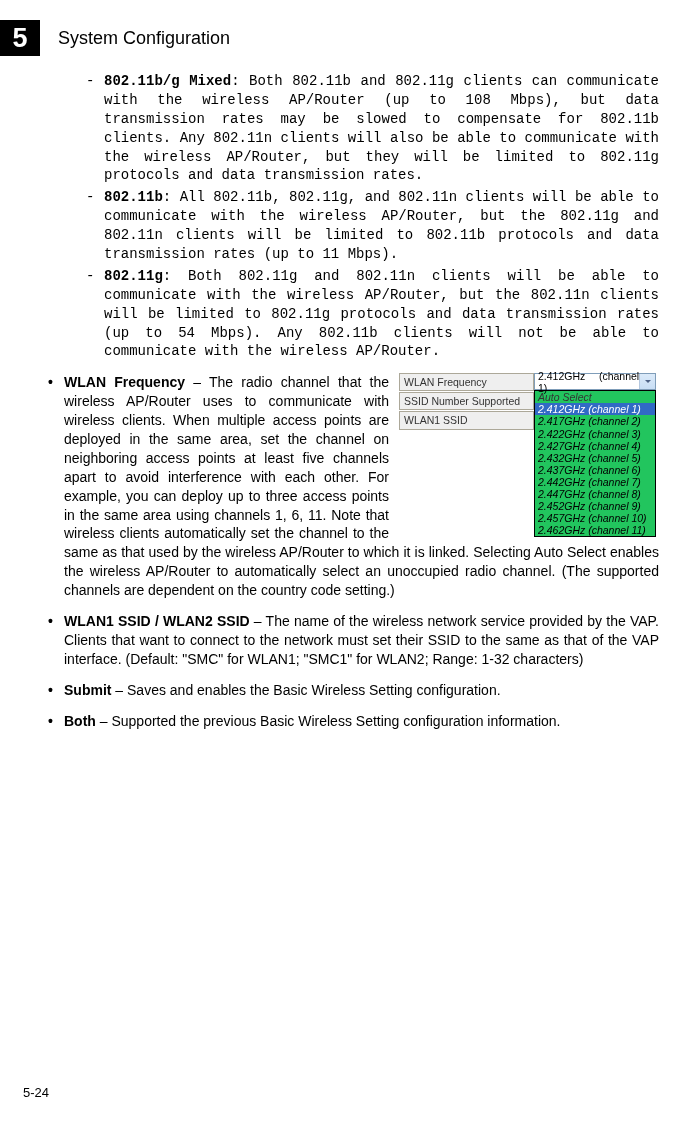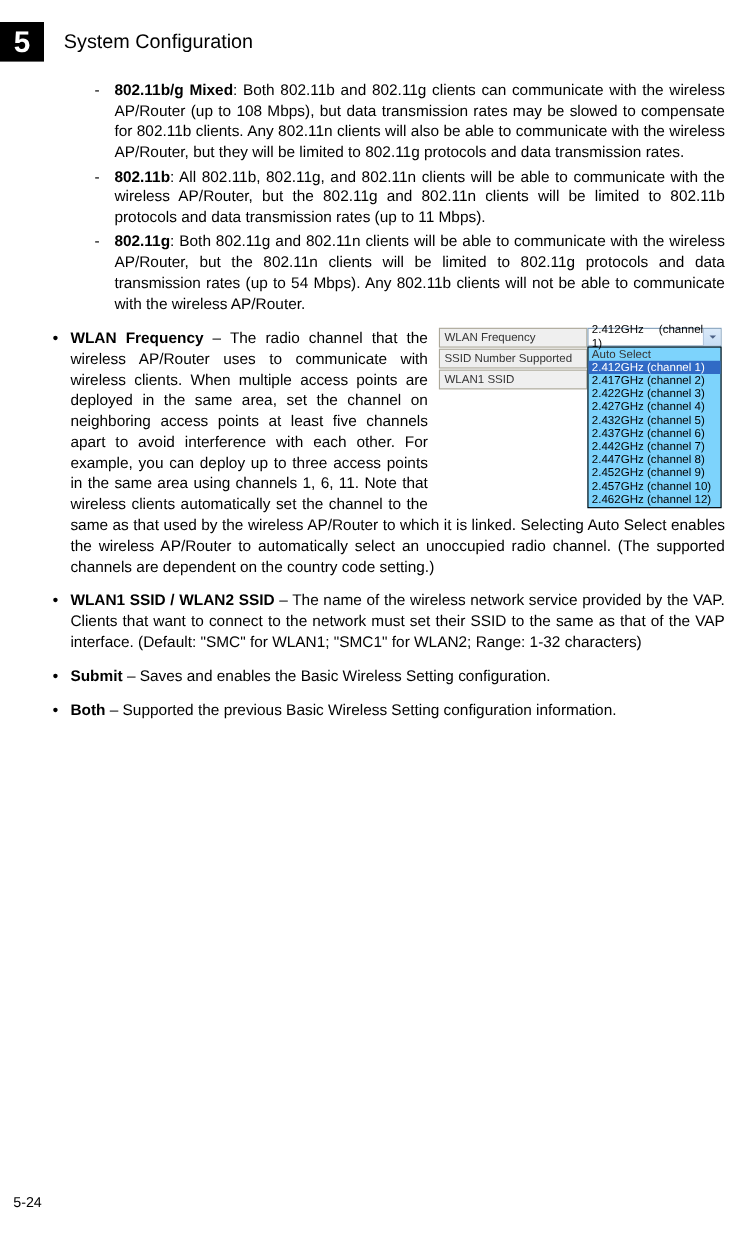--- a/index.html
+++ b/index.html
@@ -39,20 +39,21 @@
   .chapter-title {
     font-size: 18px;
     font-weight: normal;
     margin-left: 6px;
   }
   .content {
     padding: 0 24px 0 48px;
   }
   .sub-bullets {
     padding-left: 36px;
+    font-family: Liberation Mono, monospace;
   }
   .sub-item {
     position: relative;
     padding-left: 20px;
     margin-bottom: 3px;
     text-align: justify;
     text-justify: inter-word;
   }
   .sub-item::before {
     content: "-";
@@ -120,38 +121,39 @@
     justify-content: center;
   }
   .arrow-glyph {
     width: 0; height: 0;
     border-left: 3px solid transparent;
     border-right: 3px solid transparent;
     border-top: 3px solid #4d6185;
   }
   .dropdown {
     border: 1px solid #000;
-    background: #7dd3fc;
+    background: #22c55e;
     margin-top: -1px;
+    font-style: italic;
   }
   .opt {
     padding: 0 3px;
   }
   .opt.auto {
     color: #333;
   }
   .opt.selected {
     background: #316ac5;
     color: #fff;
   }
   .clearfix::after { content: ""; display: block; clear: both; }
   .page-num {
     position: absolute;
     bottom: 26px;
-    left: 12px;
+    left: 23px;
     font-size: 13px;
   }
 </style>
 </head>
 <body>
 
 <div class="page">
   <div class="header">
     <div class="chapter-box">5</div>
     <div class="chapter-title">System Configuration</div>
@@ -183,21 +185,21 @@
             <div class="opt selected">2.412GHz (channel 1)</div>
             <div class="opt">2.417GHz (channel 2)</div>
             <div class="opt">2.422GHz (channel 3)</div>
             <div class="opt">2.427GHz (channel 4)</div>
             <div class="opt">2.432GHz (channel 5)</div>
             <div class="opt">2.437GHz (channel 6)</div>
             <div class="opt">2.442GHz (channel 7)</div>
             <div class="opt">2.447GHz (channel 8)</div>
             <div class="opt">2.452GHz (channel 9)</div>
             <div class="opt">2.457GHz (channel 10)</div>
-            <div class="opt">2.462GHz (channel 12)</div>
+            <div class="opt">2.462GHz (channel 11)</div>
           </div>
         </div>
       </div>
       <span class="bterm">WLAN Frequency</span><span> – The radio channel that the wireless AP/Router uses to communicate with wireless clients. When multiple access points are deployed in the same area, set the channel on neighboring access points at least five channels apart to avoid interference with each other. For example, you can deploy up to three access points in the same area using channels 1, 6, 11. Note that wireless clients automatically set the channel to the same as that used by the wireless AP/Router to which it is linked. Selecting Auto Select enables the wireless AP/Router to automatically select an unoccupied radio channel. (The supported channels are dependent on the country code setting.)</span>
     </div>
 
 
     <div class="top-bullet">
       <span class="bterm">WLAN1 SSID / WLAN2 SSID</span><span> – The name of the wireless network service provided by the VAP. Clients that want to connect to the network must set their SSID to the same as that of the VAP interface. (Default: "SMC" for WLAN1; "SMC1" for WLAN2; Range: 1-32 characters)</span>
     </div>

